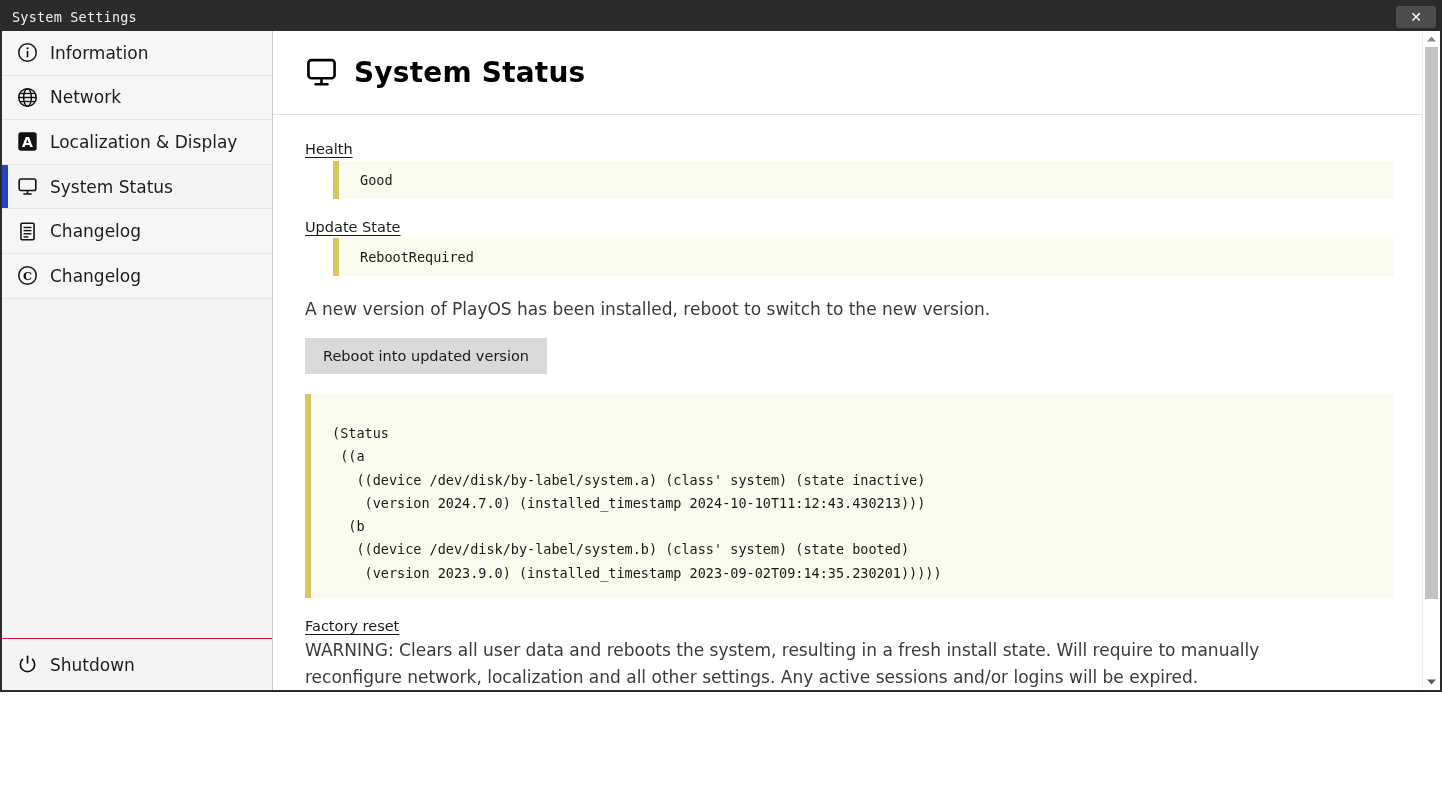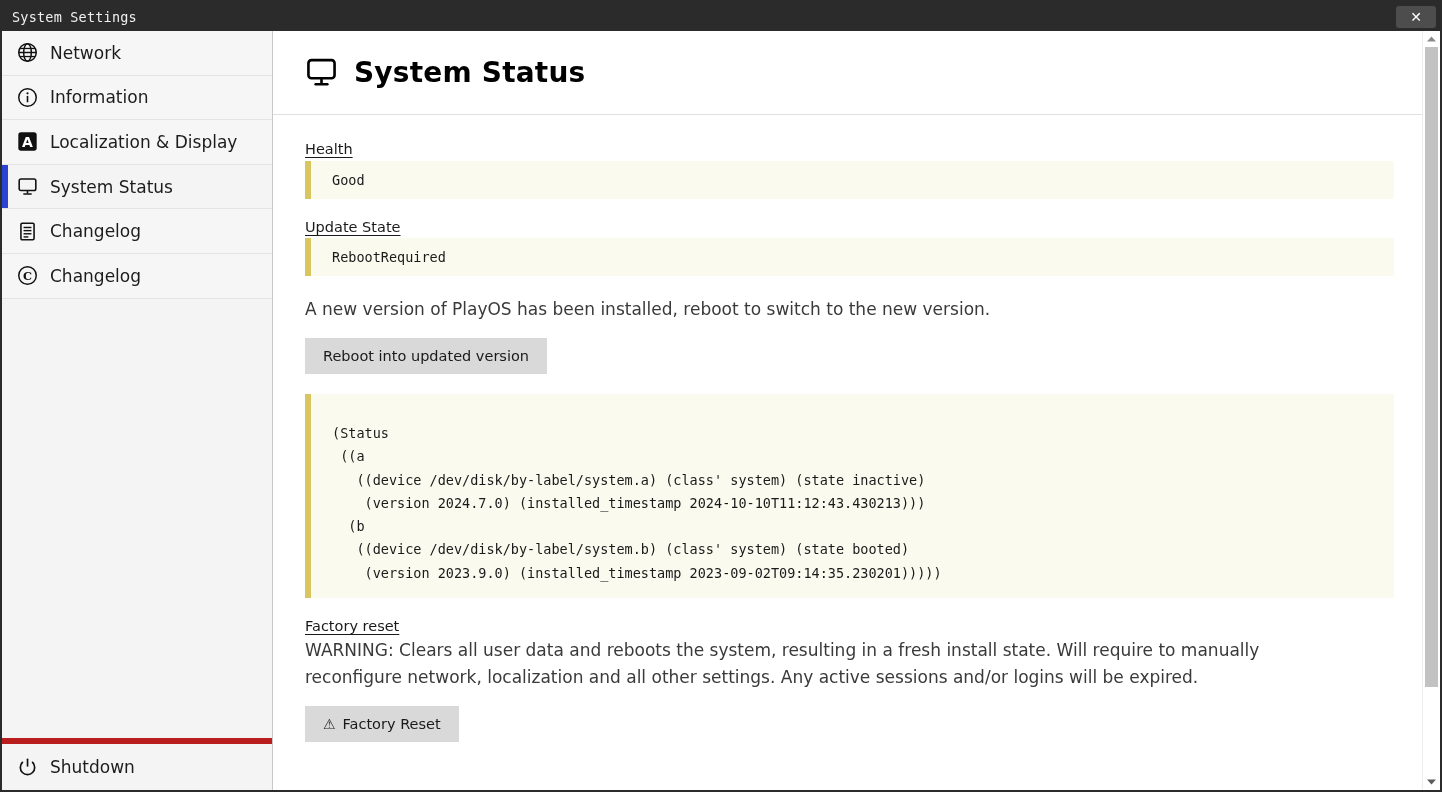--- a/index.html
+++ b/index.html
@@ -5,21 +5,21 @@
   * { box-sizing: border-box; margin: 0; padding: 0; }
   html, body {
     width: 1442px; height: 804px;
     overflow: hidden;
     background: #ffffff;
     font-family: "DejaVu Sans", sans-serif;
   }
 
   
   #window {
-    width: 1442px; height: 792px;
+    width: 1442px; height: 692px;
     position: relative;
     background: #84cc16;
     border: 2px solid #2b2b2b;
     display: flex;
     flex-direction: column;
   }
 
   
   #titlebar {
     height: 29px;
@@ -96,21 +96,21 @@
     align-items: center;
     justify-content: center;
     margin-right: 11px;
   }
   .nav-label {
     font-size: 17px;
     color: #1c1c1c;
     white-space: nowrap;
   }
   #sidebar-footer {
-    border-top: 6px solid #b91c1c;
+    border-top: 1px solid #b91c1c;
     height: 52px;
     display: flex;
     align-items: center;
     padding-left: 13px;
     cursor: pointer;
     background: #f4f4f4;
   }
   #sidebar-footer .nav-label { font-size: 17px; }
 
   
@@ -165,21 +165,21 @@
     padding: 28px 0 13px 21px;
     margin-bottom: 20px;
     font-family: "DejaVu Sans Mono", monospace;
     font-size: 13.5px;
     color: #1a1a1a;
     white-space: pre;
     line-height: 1.72;
     max-width: 1093px;
     overflow: hidden;
   }
-  .code-block.single { padding: 11px 0 11px 21px; line-height: 1.2; }
+  .code-block.single { padding: 11px 0 11px 21px; line-height: 1.2; margin-left: 28px; }
 
   .body-text {
     font-size: 17px;
     color: #3a3a3a;
     line-height: 1.6;
     max-width: 1035px;
     margin-bottom: 14px;
   }
 
   .btn {
@@ -245,38 +245,38 @@
 
   <div id="body-split">
 
     <div id="sidebar">
       <div id="sidebar-nav">
 
         <div class="nav-item">
           <span class="nav-icon">
             <svg width="21" height="21" viewBox="0 0 24 24">
                 <circle cx="12" cy="12" r="10" fill="none" stroke="#111" stroke-width="1.7"></circle>
+                <circle cx="12" cy="7.2" r="1.25" fill="#111"></circle>
+                <rect x="11.1" y="10.2" width="1.8" height="7.2" fill="#111"></rect>
+              </svg>
+          </span>
+          <span class="nav-label">Information</span>
+        </div>
+
+        <div class="nav-item">
+          <span class="nav-icon">
+            <svg width="21" height="21" viewBox="0 0 24 24">
+                <circle cx="12" cy="12" r="10" fill="none" stroke="#111" stroke-width="1.7"></circle>
                 <ellipse cx="12" cy="12" rx="4.4" ry="10" fill="none" stroke="#111" stroke-width="1.7"></ellipse>
                 <line x1="2" y1="12" x2="22" y2="12" stroke="#111" stroke-width="1.7"></line>
                 <line x1="3.4" y1="7.4" x2="20.6" y2="7.4" stroke="#111" stroke-width="1.5"></line>
                 <line x1="3.4" y1="16.6" x2="20.6" y2="16.6" stroke="#111" stroke-width="1.5"></line>
               </svg>
           </span>
           <span class="nav-label">Network</span>
-        </div>
-
-        <div class="nav-item">
-          <span class="nav-icon">
-            <svg width="21" height="21" viewBox="0 0 24 24">
-                <circle cx="12" cy="12" r="10" fill="none" stroke="#111" stroke-width="1.7"></circle>
-                <circle cx="12" cy="7.2" r="1.25" fill="#111"></circle>
-                <rect x="11.1" y="10.2" width="1.8" height="7.2" fill="#111"></rect>
-              </svg>
-          </span>
-          <span class="nav-label">Information</span>
         </div>
 
         <div class="nav-item">
           <span class="nav-icon">
             <svg width="21" height="21" viewBox="0 0 24 24">
                 <rect x="1.5" y="1.5" width="21" height="21" rx="3" fill="#111"></rect>
                 <text x="12" y="18.2" text-anchor="middle" font-family="DejaVu Sans, sans-serif" font-size="16" font-weight="bold" fill="#fff">A</text>
               </svg>
           </span>
           <span class="nav-label">Localization &amp; Display</span>

